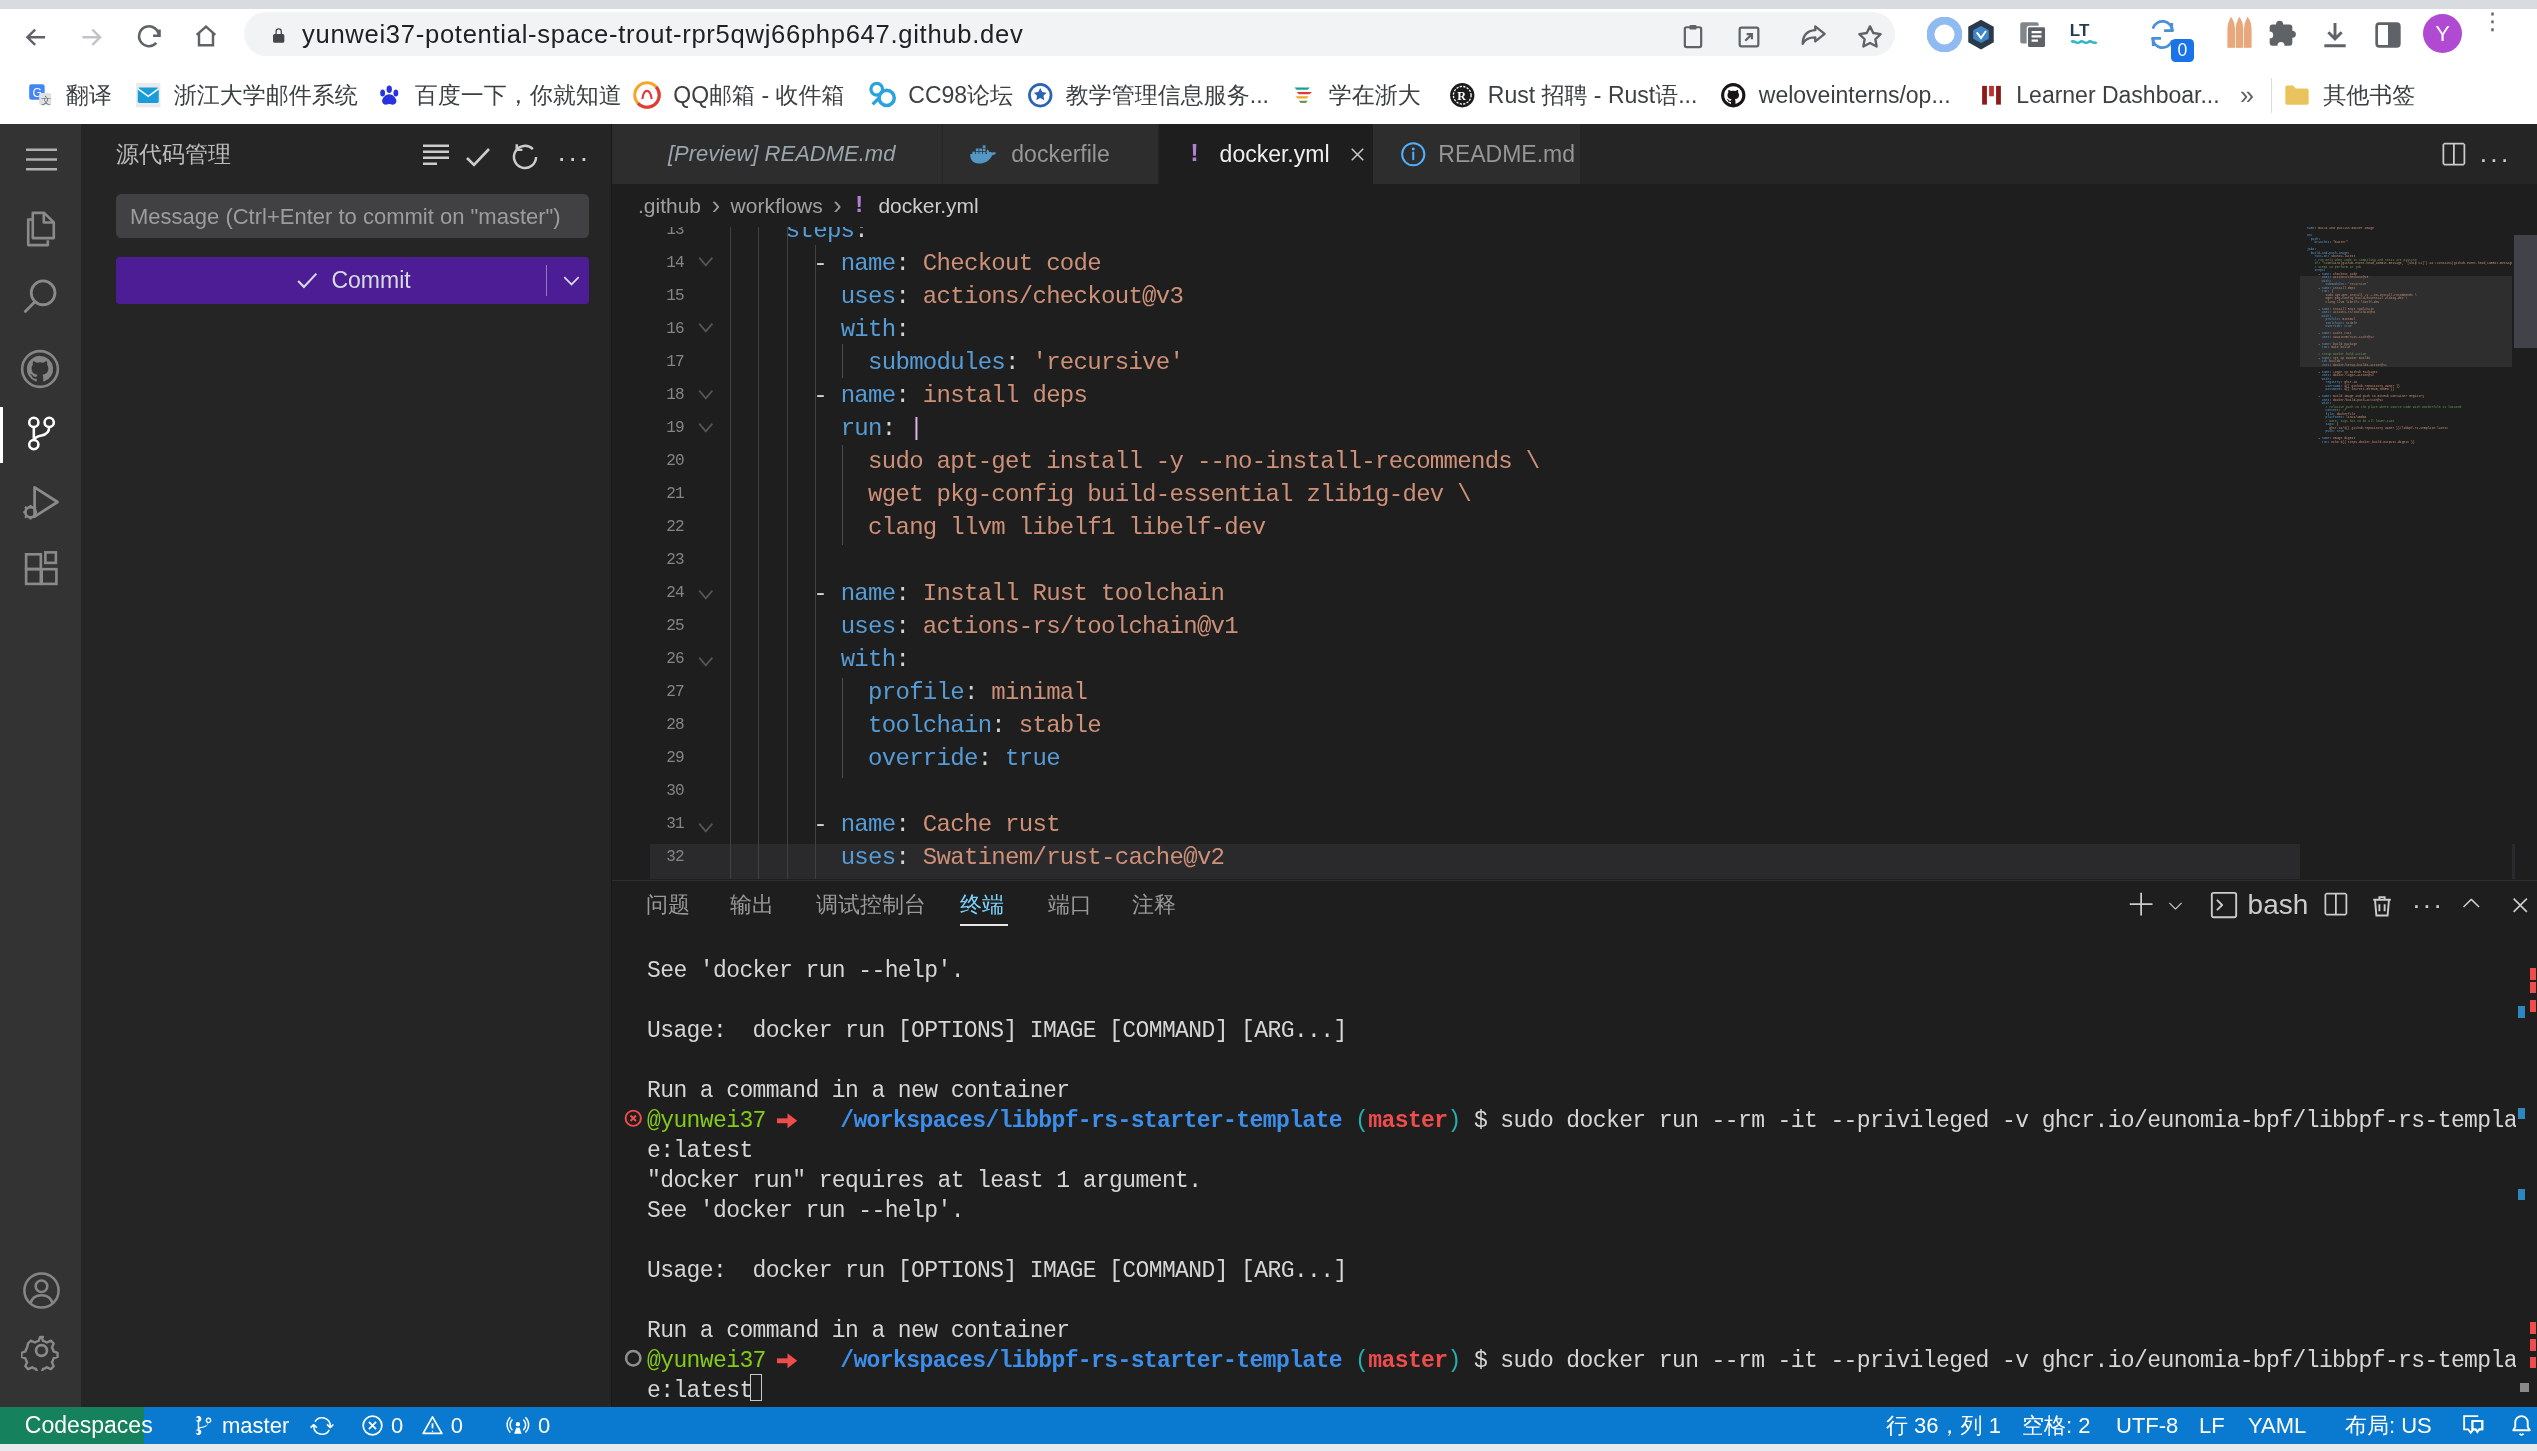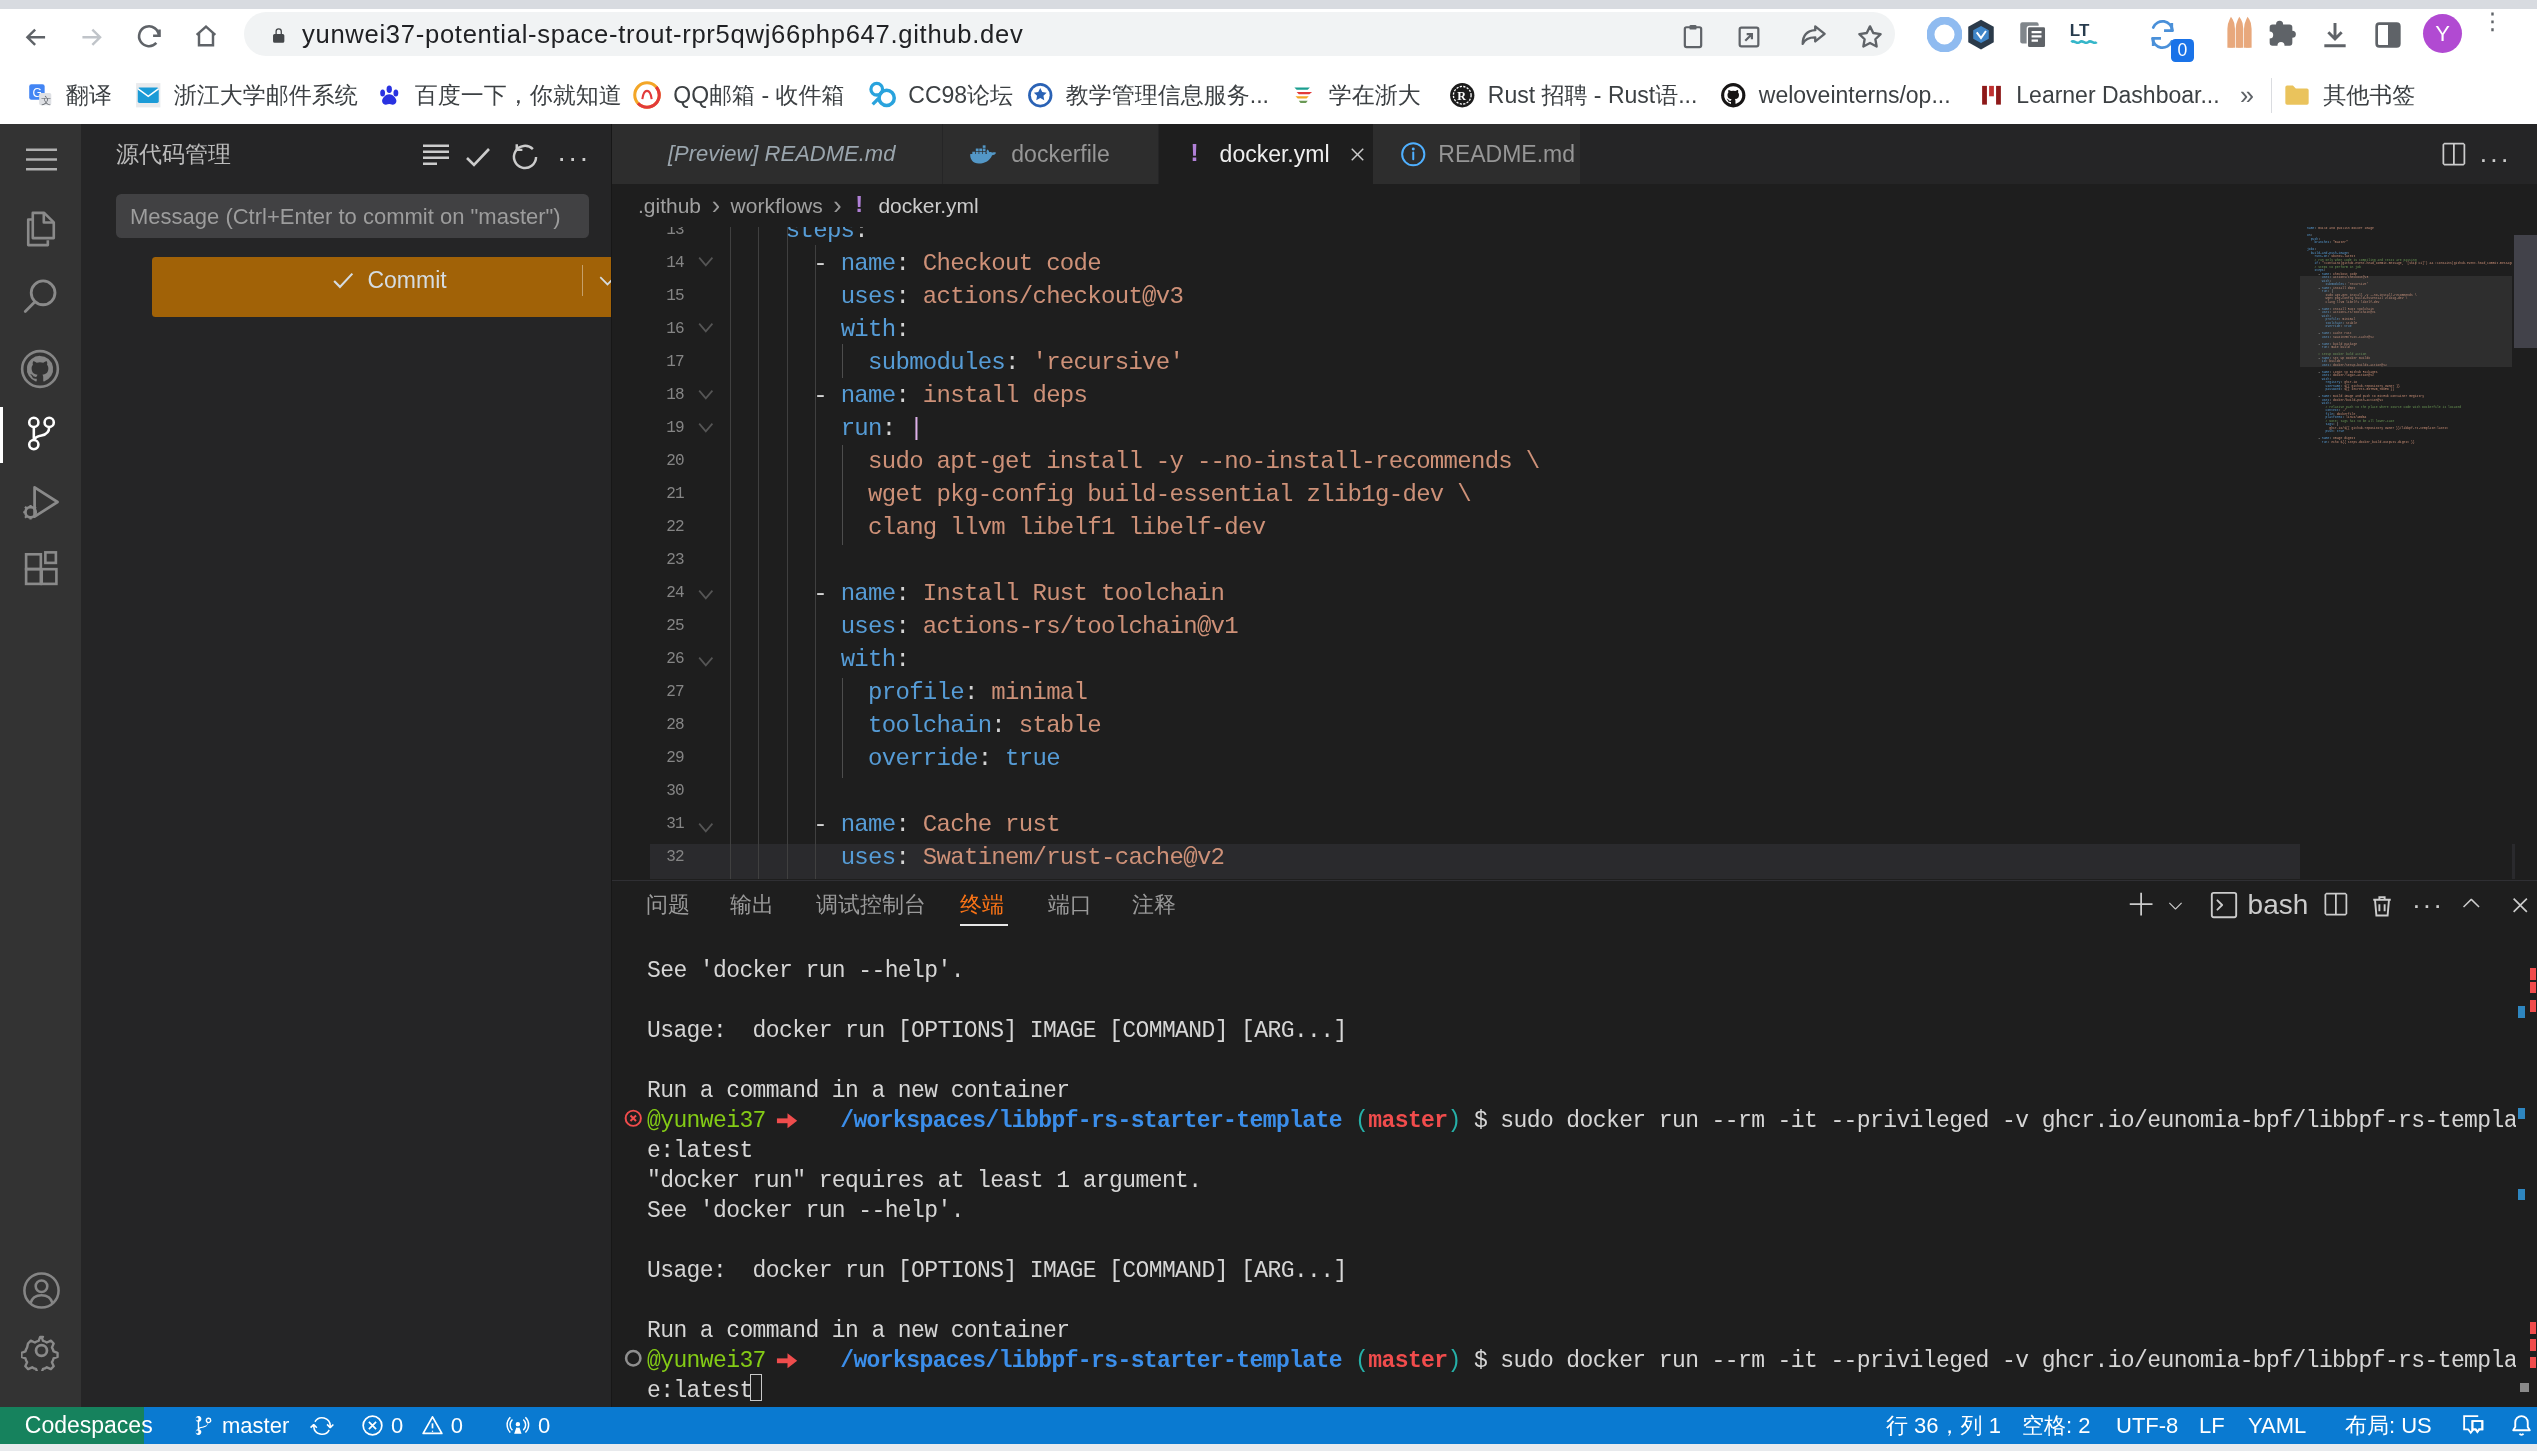--- a/index.html
+++ b/index.html
@@ -19,21 +19,21 @@
   #tabbar{left:612px;top:124px;width:1926px;height:60px;background:#252526;}
   #breadcrumbs{left:612px;top:184px;width:1926px;height:43px;background:#1e1e1e;}
   #editor{left:612px;top:227px;width:1926px;height:652px;background:#1e1e1e;overflow:hidden;}
   #panel{left:612px;top:880px;width:1926px;height:527px;background:#1e1e1e;border-top:0.9px solid #2f2f33;box-sizing:border-box;overflow:hidden;}
   #statusbar{left:0;top:1407px;width:2538px;height:37px;background:#0a7ad1;}
   #bottomstrip{left:0;top:1444px;width:2538px;height:7px;background:#e8eaed;}
   
   #scmtitle{left:116px;top:124px;height:61px;line-height:61px;font-size:23px;color:#bcbcbc;}
   #msgbox{left:116px;top:194px;width:473px;height:44px;background:#414143;border-radius:5.3px;}
   #msgtext{left:130px;top:194px;height:44px;line-height:45px;font-size:22px;color:#9d9d9d;}
-  #commitbtn{left:116px;top:257px;width:473px;height:60px;background:#a16207;border-radius:3.5px;margin-left:36px;}
+  #commitbtn{left:116px;top:257px;width:473px;height:47px;background:#4c1d95;border-radius:3.5px;}
   
   .tab{top:124px;height:60px;display:flex;align-items:center;font-size:23px;}
   
   .codepre{margin:0;font-family:"Liberation Mono",monospace;font-size:24px;line-height:33px;letter-spacing:-0.7px;white-space:pre;}
   .k{color:#569cd6;} .s{color:#ce9178;} .p{color:#d4d4d4;} .cm{color:#6a9955;}
   #linenos{margin:0;font-family:"Liberation Mono",monospace;font-size:16px;line-height:33px;color:#858585;text-align:right;}
   
   .termpre{margin:0;font-family:"Liberation Mono",monospace;font-size:23px;line-height:30px;letter-spacing:-0.6px;white-space:pre;color:#d6d6d6;}
   .tg{color:#84cc16;text-align:center;}
   .tarr{display:inline-block;width:13.2px;position:relative;vertical-align:baseline;}
@@ -484,21 +484,21 @@
         <span class="k">run</span>: <span class="s">echo ${{ steps.docker_build.outputs.digest }}</span></pre>
   <div class="abs" style="left:0;top:49px;width:212px;height:91px;background:rgba(121,121,121,0.18);"></div>
 </div>
 
 <div class="abs" style="left:2514px;top:235px;width:24px;height:113px;background:#42424a;"></div>
 <div class="abs" id="panel"></div>
 
 <div class="abs ptab" style="left:646px;">问题</div>
 <div class="abs ptab" style="left:730px;">输出</div>
 <div class="abs ptab" style="left:816px;">调试控制台</div>
-<div class="abs ptab" style="left:960px;color:#f97316;">终端</div>
+<div class="abs ptab" style="left:960px;color:#7dd3fc;">终端</div>
 <div class="abs" style="left:960px;top:924px;width:48px;height:1.8px;background:#e7e7e7;"></div>
 <div class="abs ptab" style="left:1048px;">端口</div>
 <div class="abs ptab" style="left:1132px;">注释</div>
 
 <div class="abs" style="left:2128px;top:880px;width:406px;height:50px;display:flex;align-items:center;color:#c5c5c5;">
   <svg width="28" height="28" viewBox="0 0 16 16" fill="#cccccc">
       <path d="M14 7v1H8v6H7V8H1V7h6V1h1v6h6z"></path>
     </svg>
   <svg style="margin-left:8.8px" width="21" height="21" viewBox="0 0 16 16" fill="#cccccc">
       <path d="M7.976 10.072l4.357-4.357.62.618L8.284 11h-.618L3 6.333l.619-.618 4.357 4.357z"></path>

